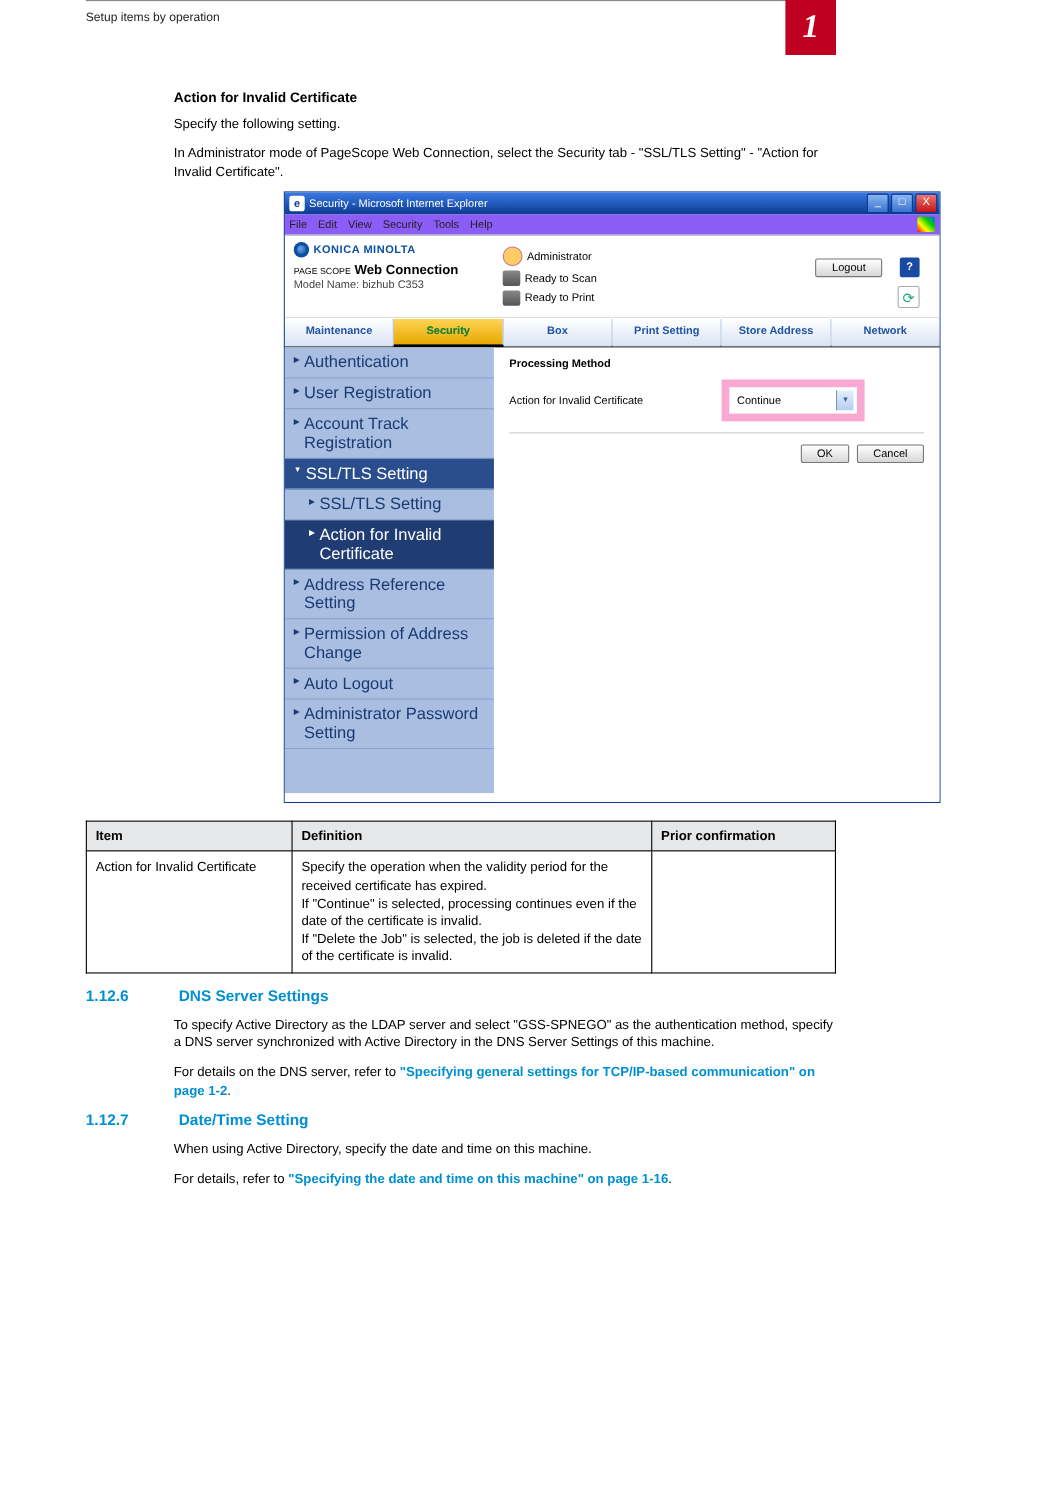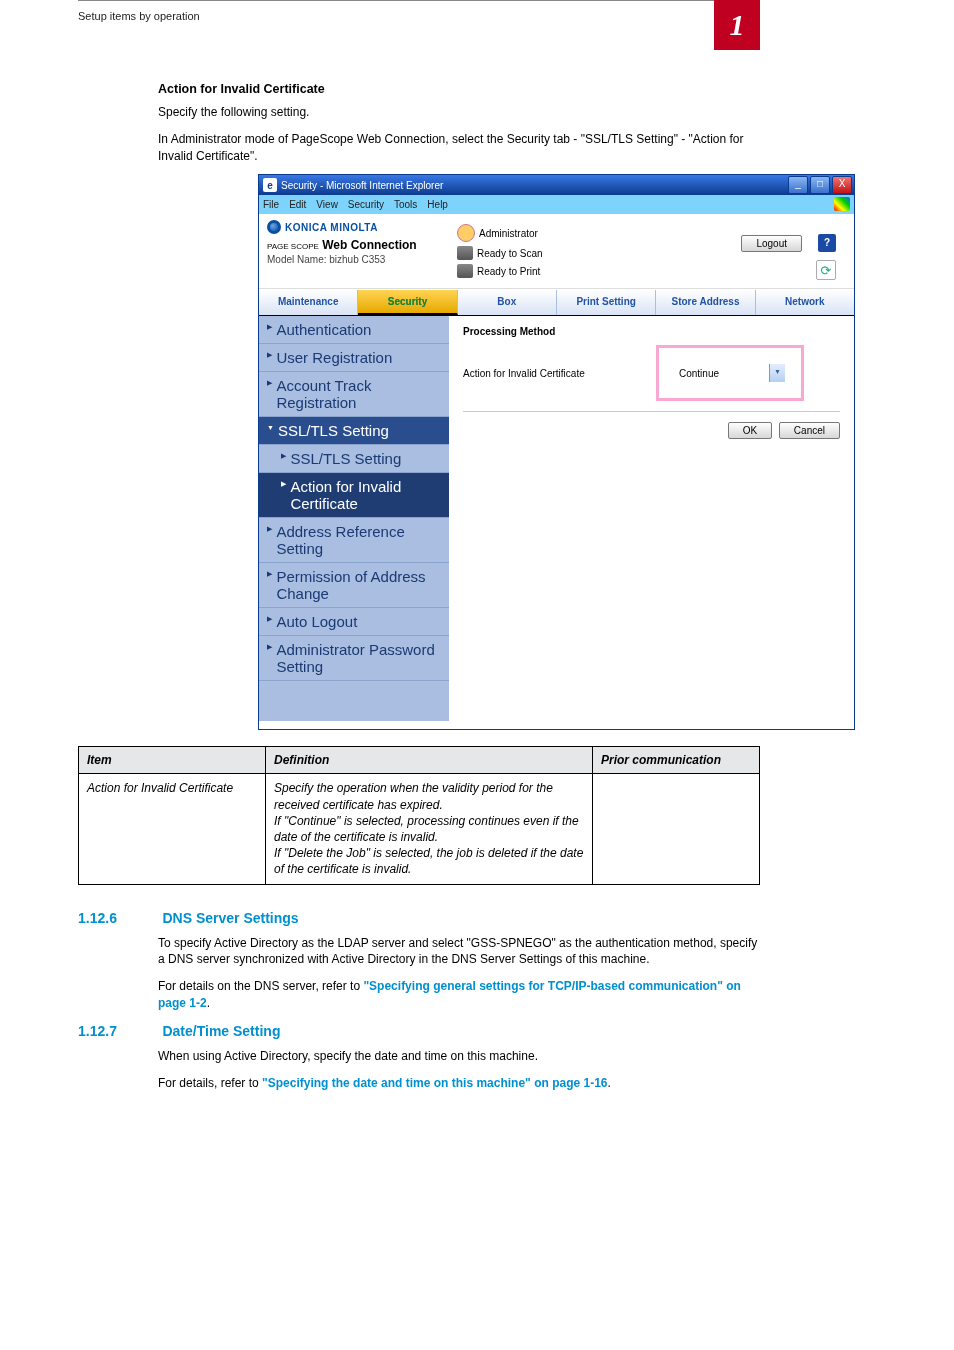--- a/index.html
+++ b/index.html
@@ -21,21 +21,21 @@
   .win { border:1px solid #0a3b8f; width:595px; font-size:10px; }
   .titlebar { background:linear-gradient(#3a78e5,#0a3b8f); height:20px; display:flex; align-items:center;
     justify-content:space-between; padding:0 2px 0 4px; color:#fff; }
   .titlebar-left { display:flex; align-items:center; gap:4px; }
   .ie-icon { width:14px; height:14px; background:#fff; border-radius:2px; display:flex; align-items:center;
     justify-content:center; color:#0a3b8f; font-weight:bold; font-size:10px; }
   .winbtns { display:flex; gap:2px; }
   .winbtn { width:18px; height:16px; background:linear-gradient(#8ab7f2,#3870cf); border:1px solid #0a3b8f;
     border-radius:2px; color:#fff; text-align:center; line-height:14px; font-size:10px; }
   .winbtn.close { background:linear-gradient(#f07575,#c21212); }
-  .menubar { background:#7dd3fc; height:18px; display:flex; align-items:center; padding:0 4px; gap:10px;
+  .menubar { background:#8b5cf6; height:18px; display:flex; align-items:center; padding:0 4px; gap:10px;
     font-size:10px; color:#222; border-bottom:1px solid #c0c0c0; position:relative; }
   .menubar .xp { position:absolute; right:4px; width:16px; height:14px;
     background:linear-gradient(45deg,#f00,#ff0 33%,#0c0 66%,#06f); border-radius:2px; }
   .brand { display:flex; padding:6px 8px; border-bottom:1px solid #ddd; background:#fff; }
   .brand-left { width:190px; }
   .brand-right { flex:1; position:relative; }
   .km { display:flex; align-items:center; gap:4px; font-size:10px; letter-spacing:0.5px; font-weight:bold;
     color:#0a4fa1; margin-bottom:4px; }
   .km .dot { width:14px; height:14px; border-radius:50%; background:#0a4fa1; position:relative; }
   .km .dot::after { content:""; position:absolute; inset:3px; border-radius:50%;
@@ -71,32 +71,32 @@
   .side-item.open { background:#2a4d8e; color:#fff; }
   .side-sub { padding:5px 8px 5px 22px; border-bottom:1px solid #8aa4cd; color:#1b3a73; cursor:pointer;
     display:flex; gap:4px; }
   .side-sub::before { content:"▶"; font-size:7px; color:#1b3a73; margin-top:2px; }
   .side-sub.active { background:#1f3d72; color:#fff; }
   .side-sub.active::before { color:#fff; }
   .mainpane { flex:1; padding:10px 14px; }
   .mp-title { font-weight:bold; font-size:10px; margin-bottom:8px; }
   .formrow { display:flex; align-items:center; gap:18px; font-size:10px; margin-bottom:10px; }
   .formrow .lbl { width:175px; }
-  .select { border:3px solid #f9a8d4; background:#fff; padding:16px; height:18px; display:flex;
+  .select { border:7px solid #f9a8d4; background:#fff; padding:3px; height:18px; display:flex;
     align-items:center; width:110px; }
   .select .val { flex:1; padding:0 4px; }
   .select .dd { width:15px; height:100%; background:linear-gradient(#e4eefd,#b6cff1);
     border-left:1px solid #7f9db9; text-align:center; line-height:16px; color:#4a6; font-size:8px; color:#37629a;}
   hr.sep { border:none; border-top:1px solid #ccc; margin:4px 0 10px; }
   .btnrow { text-align:right; }
   .btnrow .btn3d { margin-left:4px; }
   .side-space { height:40px; background:#a9bee0; }
   .white-strip { height:8px; background:#fff; }
   
-  table.idp { border-collapse:collapse; width:100%; margin:10px 0 24px; font-size:12px;font-style:italic; }
+  table.idp { border-collapse:collapse; width:100%; margin:10px 0 12px; font-size:12px; }
   table.idp th { background:#e6e7e8; text-align:left; font-weight:bold; padding:6px 8px;
     border:1px solid #000; }
   table.idp td { border:1px solid #000; padding:6px 8px; vertical-align:top; line-height:1.35; }
   .sec-num { color:#0090d0; font-weight:bold; font-size:14px; display:inline-block; width:80px; }
   .sec-title { color:#0090d0; font-weight:bold; font-size:14px; }
   .sec-row { margin:6px 0 8px 0; }
   a.link { color:#0090d0; font-weight:bold; text-decoration:none; }
 </style>
 </head>
 <body>
@@ -227,21 +227,21 @@
           </div>
         </div>
       </div>
     </div>
 
     <table class="idp">
       <thead>
         <tr>
           <th style="width:170px;">Item</th>
           <th>Definition</th>
-          <th style="width:150px;">Prior communication</th>
+          <th style="width:150px;">Prior confirmation</th>
         </tr>
       </thead>
       <tbody>
         <tr>
           <td>Action for Invalid Certificate</td>
           <td style="white-space:pre-line;">Specify the operation when the validity period for the received certificate has expired.
 If "Continue" is selected, processing continues even if the date of the certificate is invalid.
 If "Delete the Job" is selected, the job is deleted if the date of the certificate is invalid.</td>
           <td></td>
         </tr>

